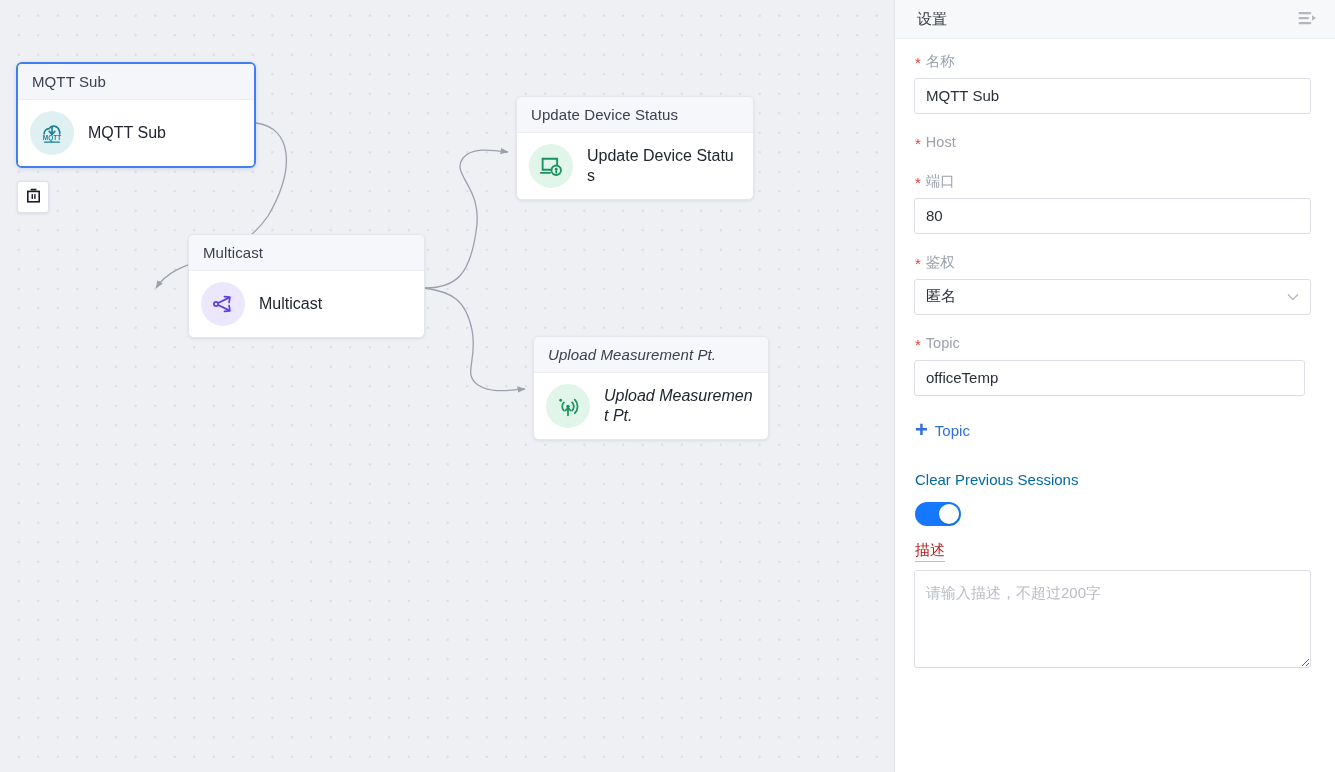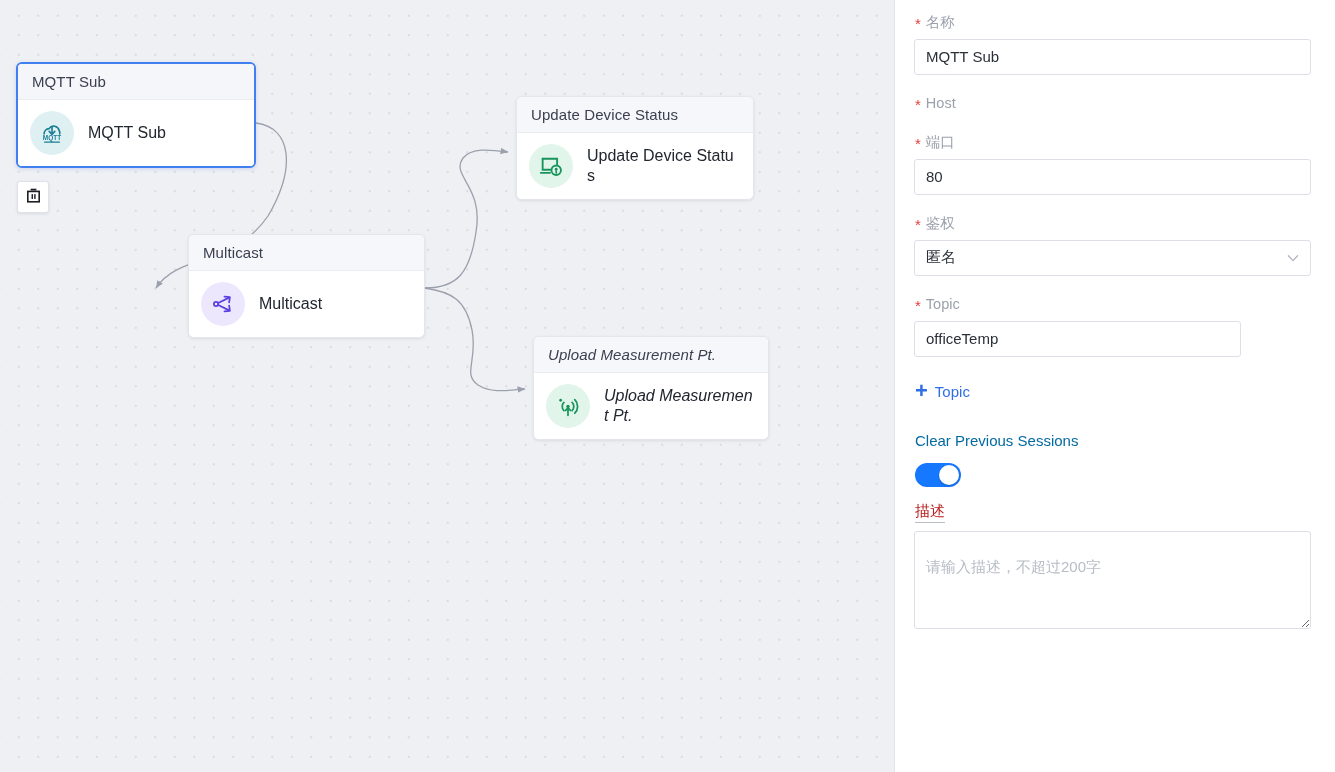--- a/index.html
+++ b/index.html
@@ -167,21 +167,21 @@
     background: #fff;
     display: flex; align-items: center;
     padding: 16px 11px;
     font-size: 15px; color: #2b3038;
     cursor: pointer;
   }
   .select-caret {
     position: absolute; right: 11px; top: 11px;
     pointer-events: none;
   }
-  #input-topic { width: 327px; }
+  #input-topic { width: 391px; }
 
   #add-topic-link {
     display: inline-flex; align-items: center;
     color: #2f6fe4;
     font-size: 15px;
     cursor: pointer;
     margin: 18px 0 0 1px;
     user-select: none;
   }
   #add-topic-plus {
@@ -216,21 +216,21 @@
     margin: 15px 0 8px 1px;
     display: inline-block;
     border-bottom: 1px solid #b9bec8;
     padding-bottom: 1px;
   }
   #textarea-desc {
     width: 397px;
     height: 98px;
     border: 1px solid #dcdfe6;
     border-radius: 3px;
-    padding: 26px 11px;
+    padding: 13px 11px;
     font-size: 15px;
     font-family: inherit;
     color: #2b3038;
     resize: vertical;
     outline: none;
   }
   #textarea-desc::placeholder { color: #b8bcc5; }
 </style>
 </head>
 <body>
@@ -329,20 +329,31 @@
         </span>
         <span class="node-label">Upload Measurement Pt.</span>
       </div>
     </div>
 
     <div id="canvas-divider"></div>
   </div>
 
   <div id="settings-panel">
 
+    <div id="panel-header">
+      <span id="panel-title">设置</span>
+      <span id="panel-collapse-btn">
+        <svg width="19" height="16" viewBox="0 0 20 17">
+          <rect x="0.5" y="1" width="13.5" height="2.4" rx="1" fill="#b4b7c0"></rect>
+          <rect x="0.5" y="6.3" width="11" height="2.4" rx="1" fill="#b4b7c0"></rect>
+          <rect x="0.5" y="11.6" width="13.5" height="2.4" rx="1" fill="#b4b7c0"></rect>
+          <path d="M14.8,4.6 L19,7.5 L14.8,10.4 z" fill="#b4b7c0"></path>
+        </svg>
+      </span>
+    </div>
 
     <div id="panel-body">
 
       
       <div class="field">
         <div class="field-label">
           <span class="req-star">*</span>
           <span>名称</span>
         </div>
         <input class="input" id="input-name" type="text" value="MQTT Sub" style="">

